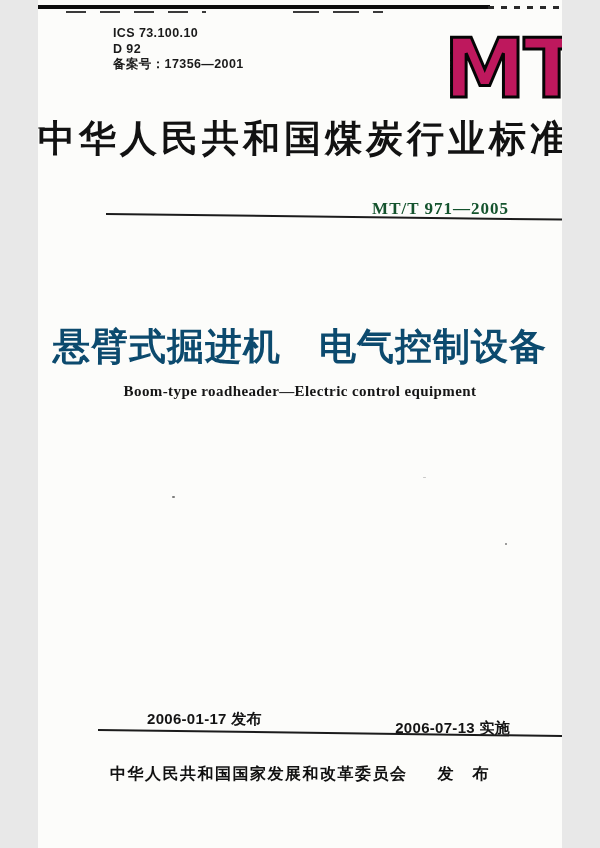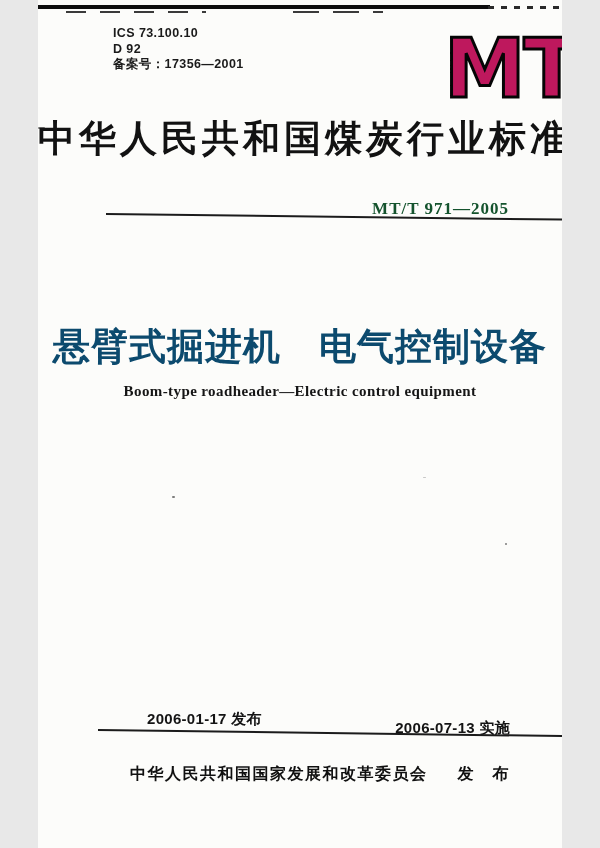--- a/index.html
+++ b/index.html
@@ -156,21 +156,20 @@
     width: 100%;
     display: flex;
     justify-content: center;
     align-items: baseline;
     gap: 30px;
     font-size: 16px;
     font-weight: bold;
     letter-spacing: 1.5px;
     white-space: nowrap;
     color: #101010;
-    padding-left: 20px;
   }
 
   
   .speck {
     position: absolute;
     background: rgba(20,20,20,0.55);
     border-radius: 1px;
   }
   .speck-a { left: 134px; top: 496px; width: 3px; height: 2px; }
   .speck-b { left: 467px; top: 543px; width: 2px; height: 2px; }

